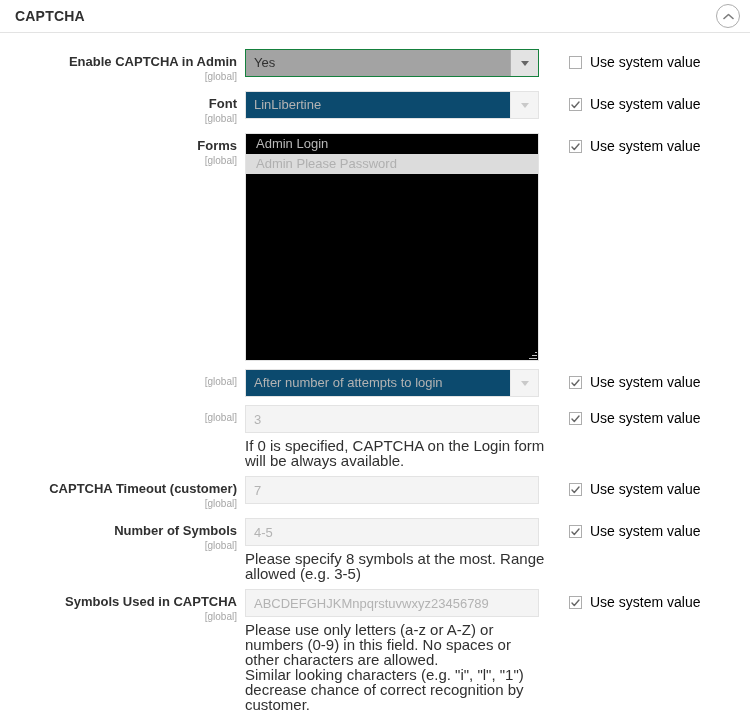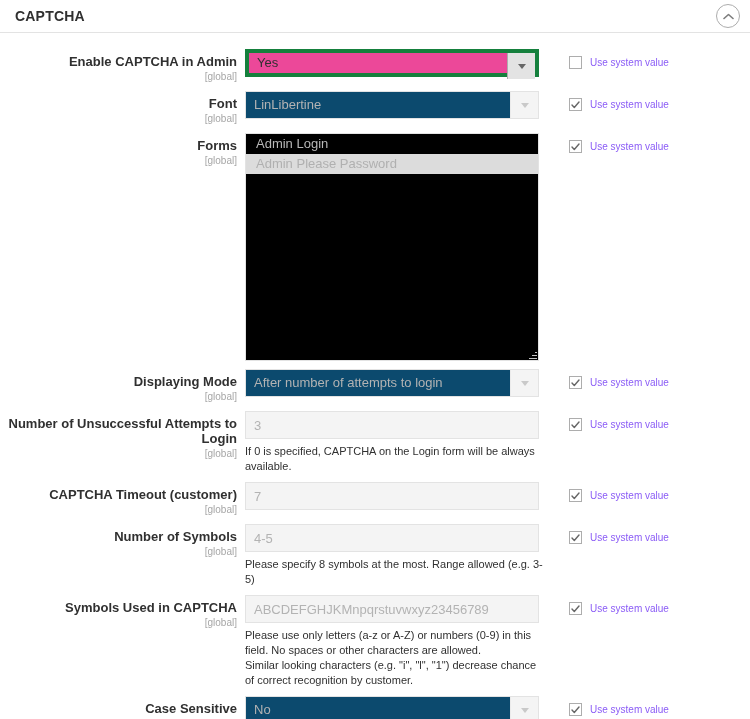--- a/index.html
+++ b/index.html
@@ -71,20 +71,21 @@
     padding-right: 8px;
     box-sizing: border-box;
     padding-top: 5px;
   }
   .field-label {
     font-size: 13px;
     font-weight: bold;
     color: #303030;
     line-height: 15px;
     display: block;
+    padding-left: 16px;
   }
   .field-scope {
     display: block;
     font-size: 10px;
     font-weight: normal;
     color: #a6a6a6;
     line-height: 13px;
     margin-top: 1px;
   }
   .control-col {
@@ -97,22 +98,22 @@
     padding-top: 6px;
     box-sizing: border-box;
   }
 
   
   .ctl-select {
     position: relative;
     width: 294px;
     height: 28px;
     box-sizing: border-box;
-    border: 4px solid #15803d;
-    background: #ec4899;
+    border: 1px solid #15803d;
+    background: #a3a3a3;
     display: flex;
     align-items: center;
   }
   .ctl-select .sel-text {
     padding-left: 8px;
     font-size: 13px;
     color: #303030;
     line-height: 26px;
     white-space: nowrap;
     overflow: hidden;
@@ -186,21 +187,21 @@
     right: 0;
     display: block;
     height: 1px;
     background: #c4c4c4;
   }
   .ms-resize i:nth-child(1) { bottom: 0px; width: 8px; }
   .ms-resize i:nth-child(2) { bottom: 3px; width: 5px; }
   .ms-resize i:nth-child(3) { bottom: 6px; width: 2px; }
 
   .field-note {
-    font-size: 11px;
+    font-size: 15px;
     color: #303030;
     line-height: 15px;
     margin-top: 5px;
     width: 300px;
   }
 
   
   .sysvalue {
     display: flex;
     align-items: center;
@@ -215,22 +216,22 @@
     box-sizing: border-box;
     display: inline-flex;
     align-items: center;
     justify-content: center;
     margin-right: 8px;
     flex: none;
   }
   .cbx svg { display: none; }
   .cbx.checked svg { display: block; }
   .sysvalue-label {
-    font-size: 10px;
-    color: #8b5cf6;
+    font-size: 14px;
+    color: #000000;
     line-height: 15px;
   }
 </style>
 </head>
 <body>
 
 <div class="section">
 
   <div class="section-header">
     <span class="section-title">CAPTCHA</span>
@@ -312,21 +313,20 @@
               <svg width="9" height="8" viewBox="0 0 9 8">
                 <polyline points="1,4 3.3,6.5 8,1" fill="none" stroke="#666" stroke-width="1.4" stroke-linecap="round" stroke-linejoin="round"></polyline>
               </svg>
             </span>
             <span class="sysvalue-label">Use system value</span>
           </label>
         </div>
       </div>
       <div class="field-row">
         <div class="label-col">
-          <span class="field-label">Displaying Mode</span>
           <span class="field-scope">[global]</span>
         </div>
         <div class="control-col">
           <div class="ctl-select disabled">
             <span class="sel-text">After number of attempts to login</span>
             <span class="sel-arrow">
               <svg width="8" height="5" viewBox="0 0 8 5">
                 <polygon points="0,0 8,0 4,5" fill="#c9c9c9"></polygon>
               </svg>
             </span>
@@ -338,21 +338,20 @@
               <svg width="9" height="8" viewBox="0 0 9 8">
                 <polyline points="1,4 3.3,6.5 8,1" fill="none" stroke="#666" stroke-width="1.4" stroke-linecap="round" stroke-linejoin="round"></polyline>
               </svg>
             </span>
             <span class="sysvalue-label">Use system value</span>
           </label>
         </div>
       </div>
       <div class="field-row">
         <div class="label-col">
-          <span class="field-label">Number of Unsuccessful Attempts to Login</span>
           <span class="field-scope">[global]</span>
         </div>
         <div class="control-col">
           <input class="ctl-input" type="text" readonly="" value="3" style="">
           <div class="field-note">If 0 is specified, CAPTCHA on the Login form will be always available.</div>
         </div>
         <div class="system-col">
           <label class="sysvalue">
             <span class="cbx checked">
               <svg width="9" height="8" viewBox="0 0 9 8">

